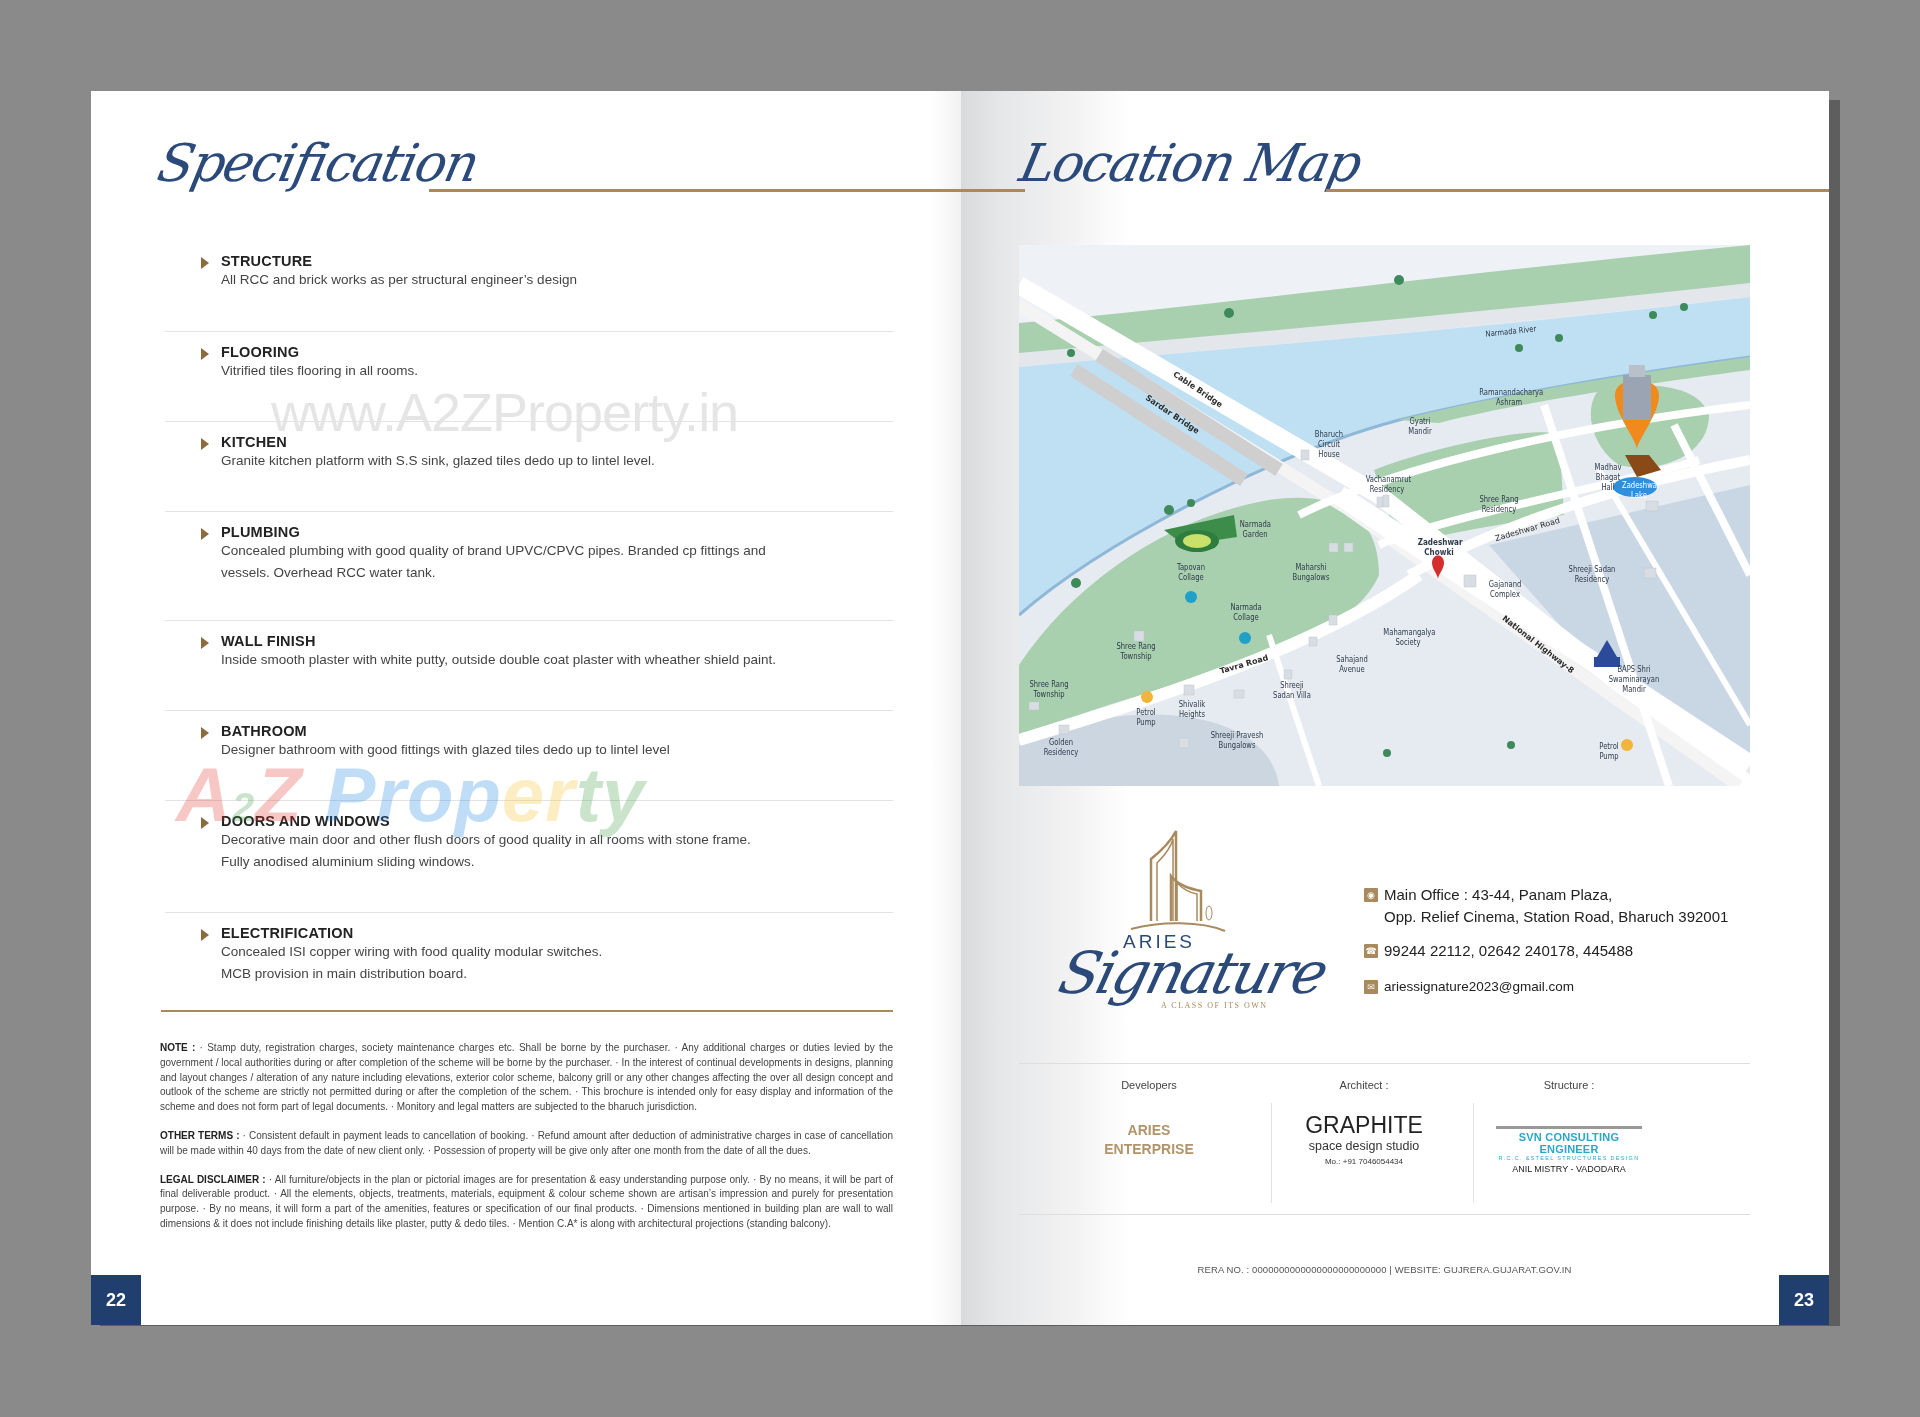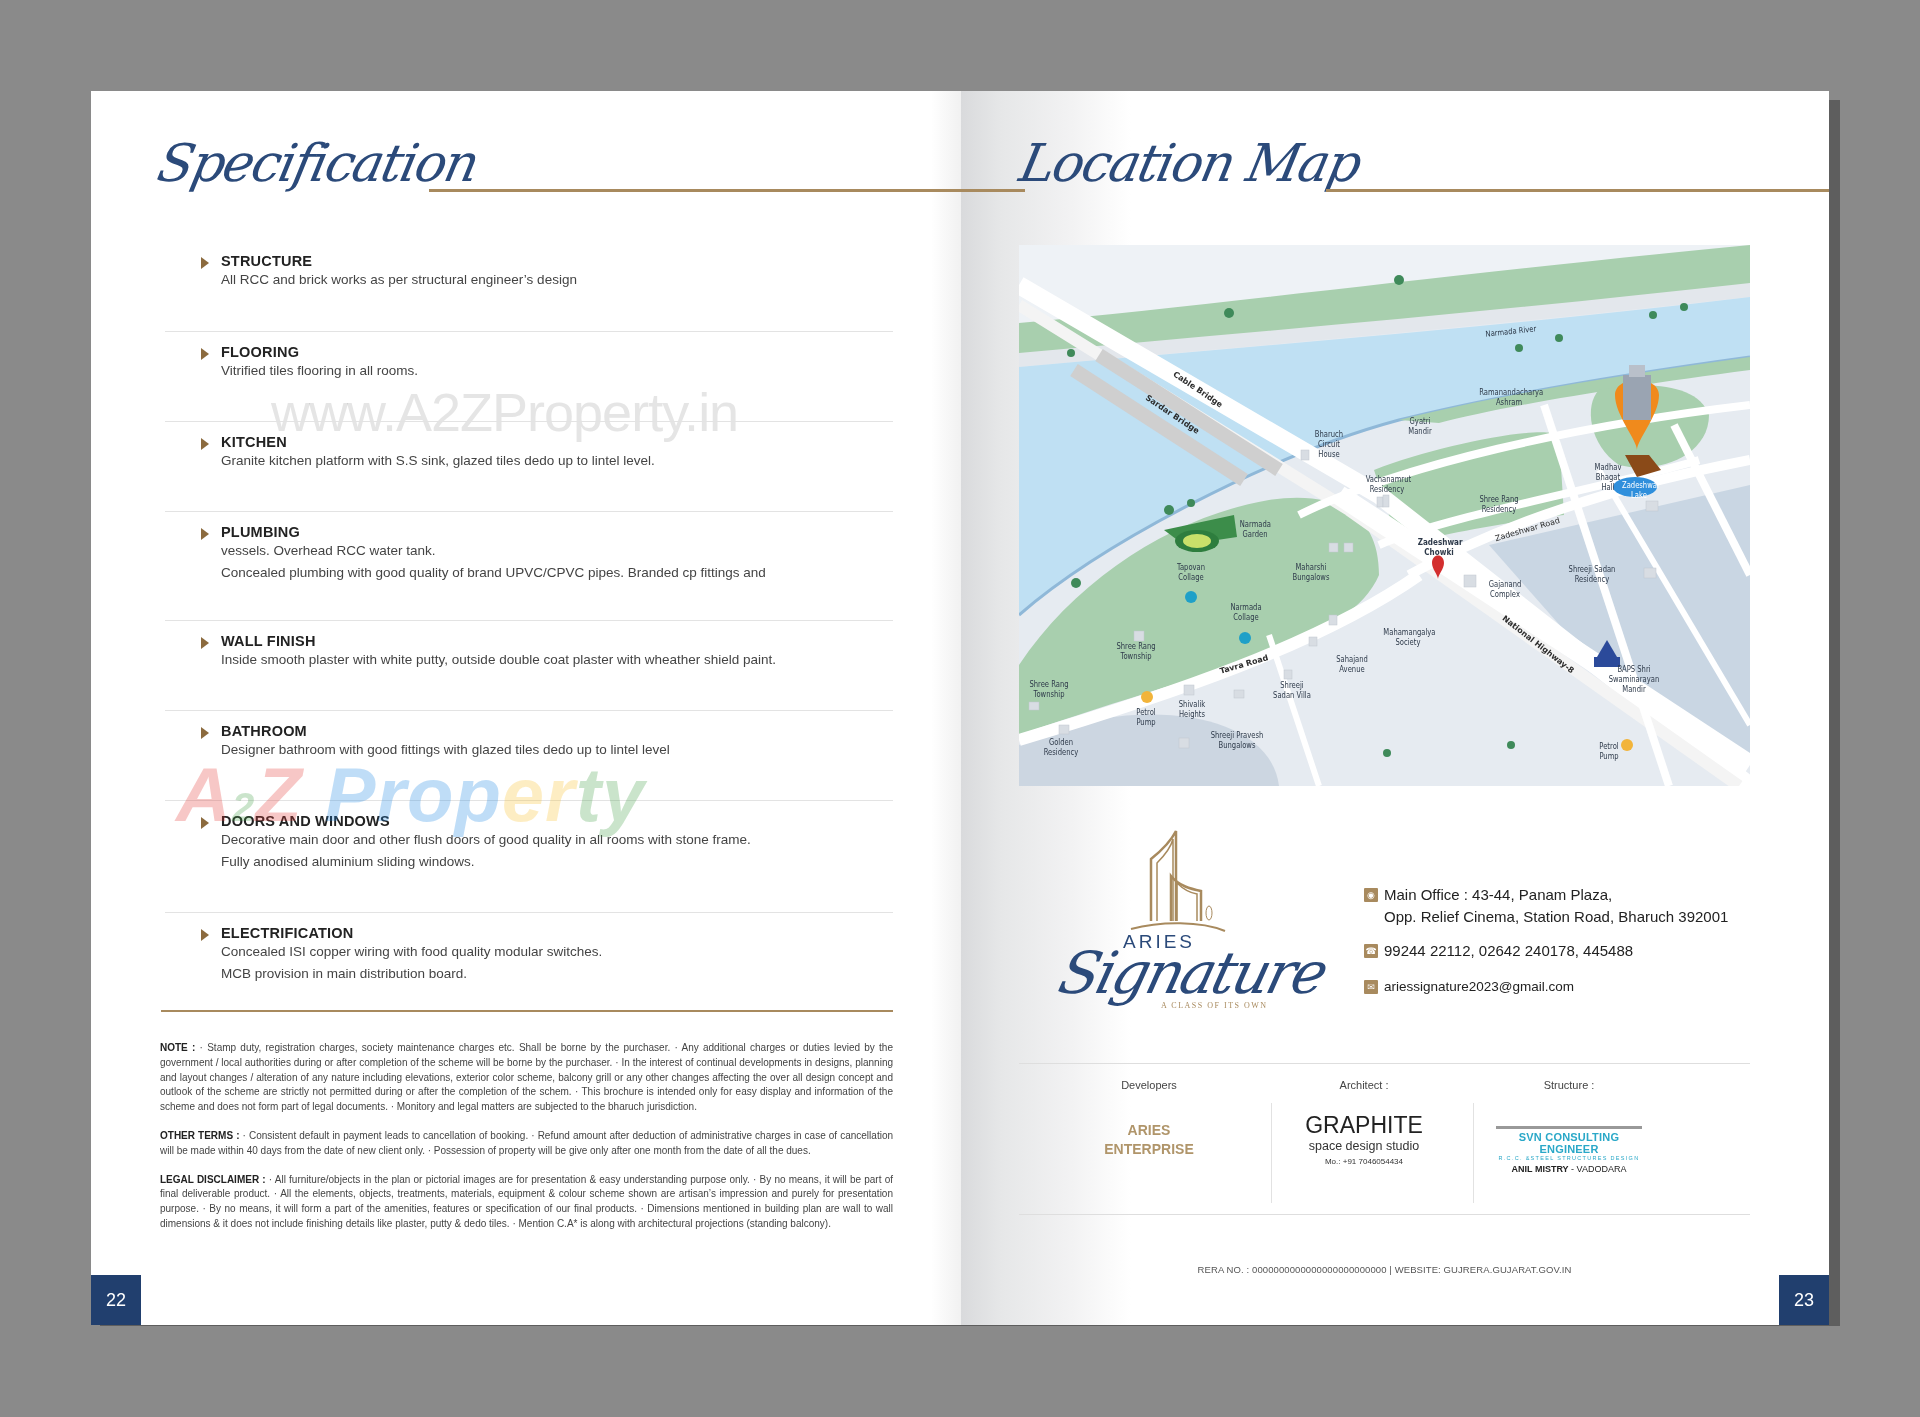--- a/index.html
+++ b/index.html
@@ -28,21 +28,21 @@
   .spec-item .head { font-weight: bold; font-size: 14.5px; color: #222; letter-spacing: 0.2px; display: block; }
   .spec-item .desc { font-size: 13.5px; color: #444; line-height: 22px; display: block; }
   .spec-item.last { border-bottom: none; }
 
   .gold-rule { position: absolute; left: 70px; top: 919px; width: 732px; height: 2px; background: #a88a5e; }
 
   .notes { position: absolute; left: 69px; top: 950px; width: 733px; font-size: 10px; color: #444; line-height: 14.8px; text-align: justify; }
   .notes p { margin-bottom: 14px; }
   .notes b { color: #222; }
 
-  .page-num { position: absolute; width: 50px; height: 50px; background: #213f6e; color: #fff; font-weight: normal;
+  .page-num { position: absolute; width: 50px; height: 50px; background: #213f6e; color: #fff; font-weight: bold;
     font-size: 18px; display: flex; align-items: center; justify-content: center; }
 
   .watermark1 { position: absolute; left: 180px; top: 290px; font-size: 54px; color: rgba(160,160,160,0.28); letter-spacing: -1px; }
   .watermark2 { position: absolute; left: 85px; top: 660px; font-size: 76px; font-weight: bold; letter-spacing: 1px; opacity: 0.28; font-style: italic; }
   .wm-a { color: #e53935; } .wm-2 { color: #43a047; } .wm-z { color: #e53935; }
   .wm-p { color: #1e88e5; } .wm-y { color: #fbc02d; } .wm-g { color: #43a047; }
 
   
   .map { position: absolute; left: 58px; top: 154px; width: 731px; height: 541px; background: #e8edf3; overflow: hidden; }
   .map svg { position: absolute; left: 0; top: 0; }
@@ -69,21 +69,21 @@
   .credit-col .lbl { font-size: 11px; color: #444; display: block; margin-top: 6px; }
   .vsep { position: absolute; top: 30px; width: 1px; height: 100px; background: #e2e2e2; }
   .aries-ent { font-weight: bold; color: #b0956a; font-size: 14px; line-height: 19px; display: block; margin-top: 30px; }
   .graphite { font-size: 23px; color: #222; letter-spacing: 0px; display: block; margin-top: 20px; line-height: 28px; }
   .graphite-sub { font-size: 12.5px; color: #333; display: block; }
   .graphite-mo { font-size: 8px; color: #333; display: block; margin-top: 4px; }
   .svn-bar { width: 146px; height: 3px; background: #999; margin: 35px auto 2px; }
   .svn { font-weight: bold; color: #2aa8c8; font-size: 11px; display: block; letter-spacing: 0.2px; }
   .svn-sub { font-size: 5.5px; color: #2aa8c8; display: block; letter-spacing: 1.3px; }
   .svn-name { font-size: 9px; color: #222; display: block; margin-top: 3px; }
-  .svn-name b { font-weight: bold; text-align: right; }
+  .svn-name b { font-weight: normal; text-align: right; }
 
   .rera { position: absolute; left: 58px; top: 1173px; width: 731px; text-align: center; font-size: 9.5px; color: #555; letter-spacing: 0.1px; }
 </style>
 </head>
 <body>
 
 <div class="shadow"></div>
 
 <div class="spread">
 
@@ -107,22 +107,22 @@
         <span class="desc">Vitrified tiles flooring in all rooms.</span>
       </div>
       <div class="spec-item" style="height:90px; padding-top:12px;">
         <span class="arrow" style="top:16px;"></span>
         <span class="head">KITCHEN</span>
         <span class="desc">Granite kitchen platform with S.S sink, glazed tiles dedo up to lintel level.</span>
       </div>
       <div class="spec-item" style="height:109px; padding-top:12px;">
         <span class="arrow" style="top:16px;"></span>
         <span class="head">PLUMBING</span>
+        <span class="desc">Concealed plumbing with good quality of brand UPVC/CPVC pipes. Branded cp fittings and</span>
         <span class="desc">vessels. Overhead RCC water tank.</span>
-        <span class="desc">Concealed plumbing with good quality of brand UPVC/CPVC pipes. Branded cp fittings and</span>
       </div>
       <div class="spec-item" style="height:90px; padding-top:12px;">
         <span class="arrow" style="top:16px;"></span>
         <span class="head">WALL FINISH</span>
         <span class="desc">Inside smooth plaster with white putty, outside double coat plaster with wheather shield paint.</span>
       </div>
       <div class="spec-item" style="height:90px; padding-top:12px;">
         <span class="arrow" style="top:16px;"></span>
         <span class="head">BATHROOM</span>
         <span class="desc">Designer bathroom with good fittings with glazed tiles dedo up to lintel level</span>

